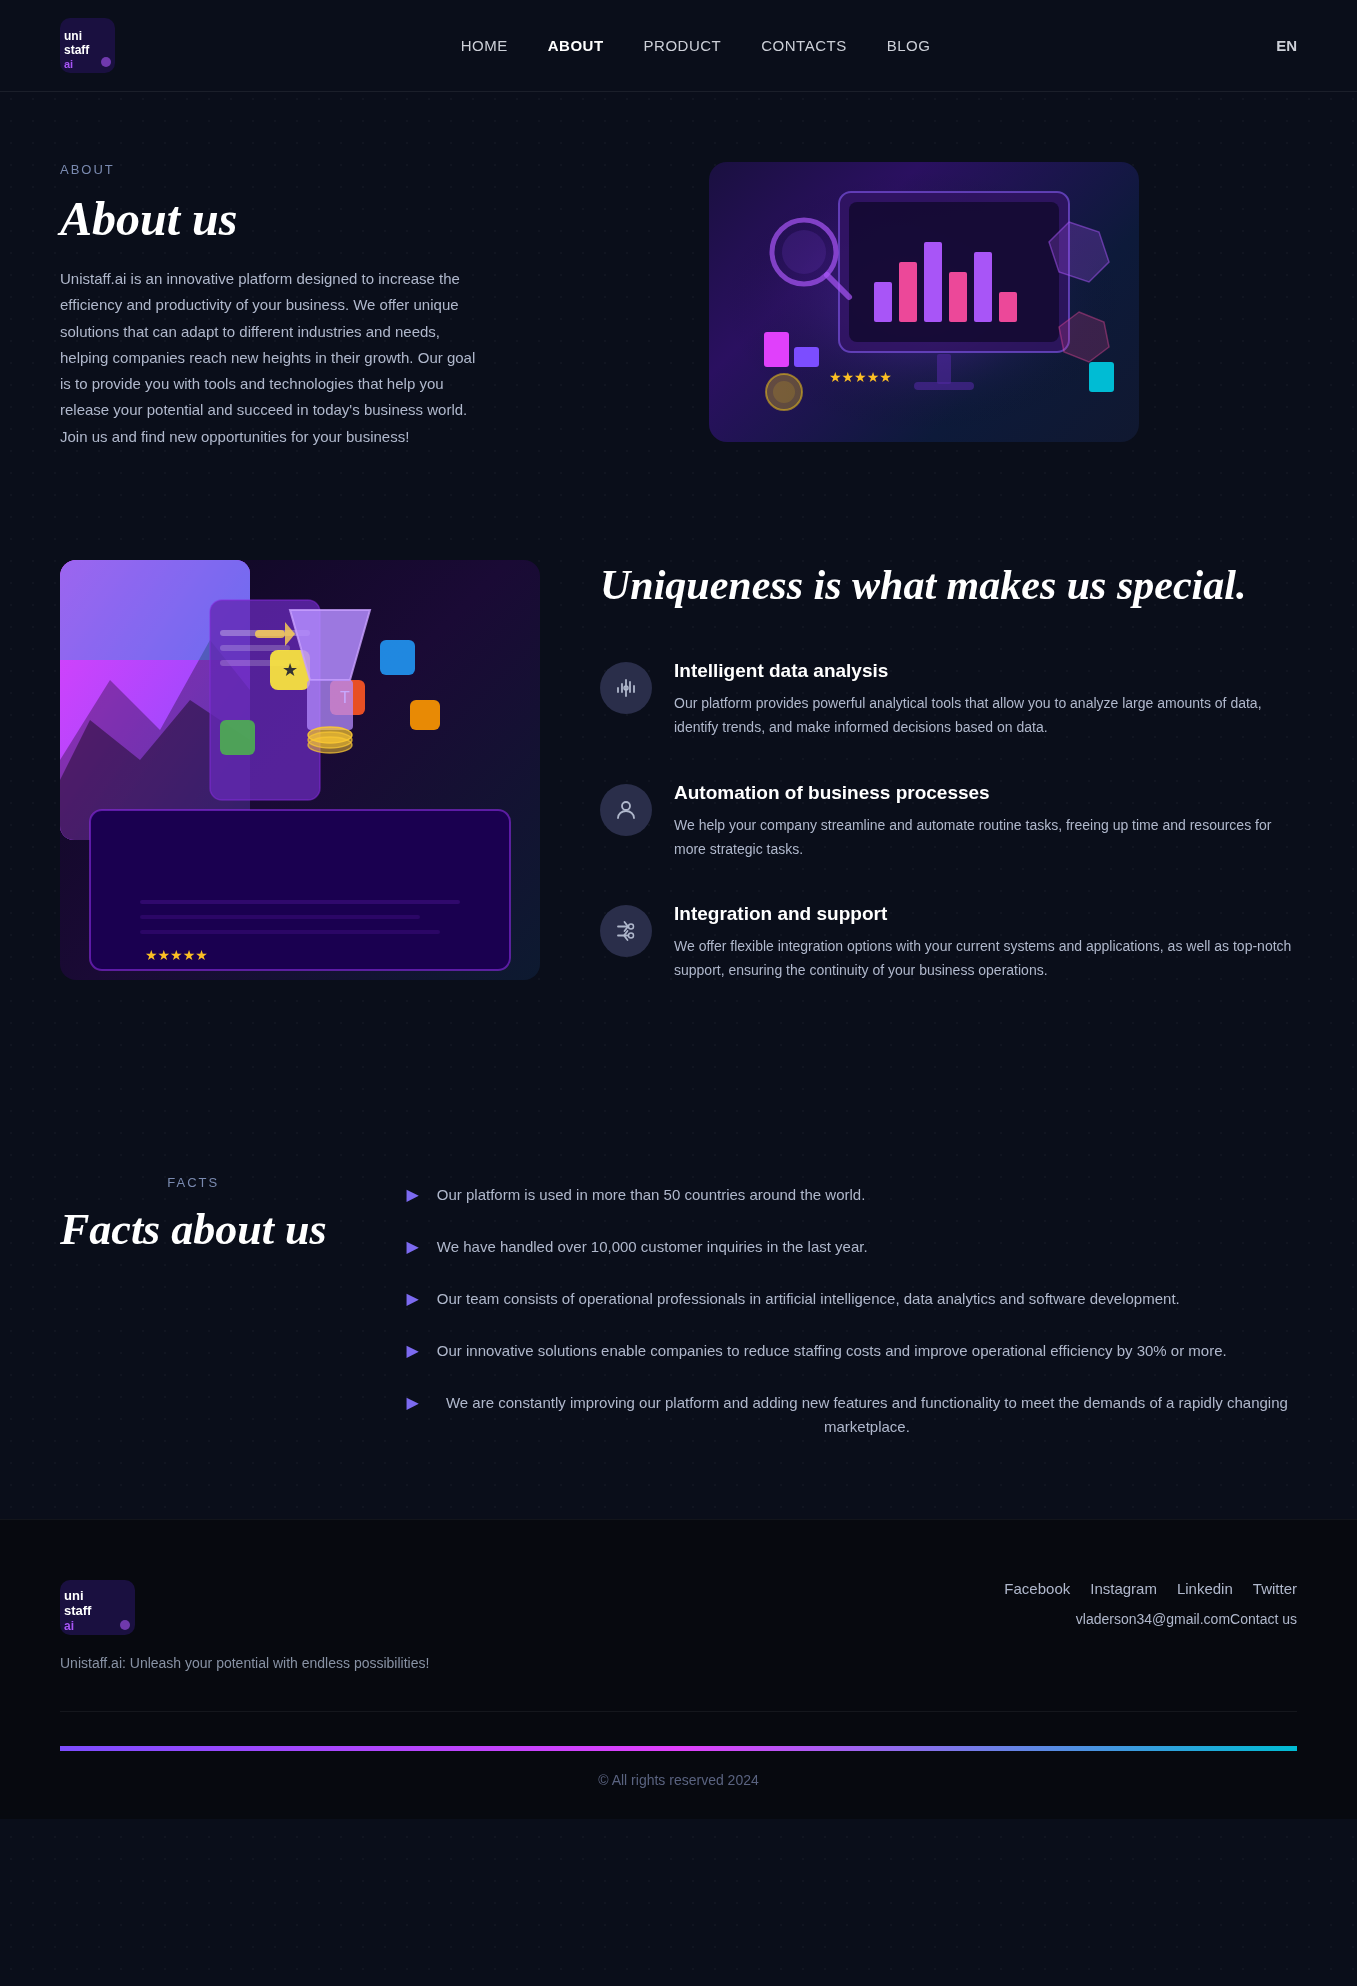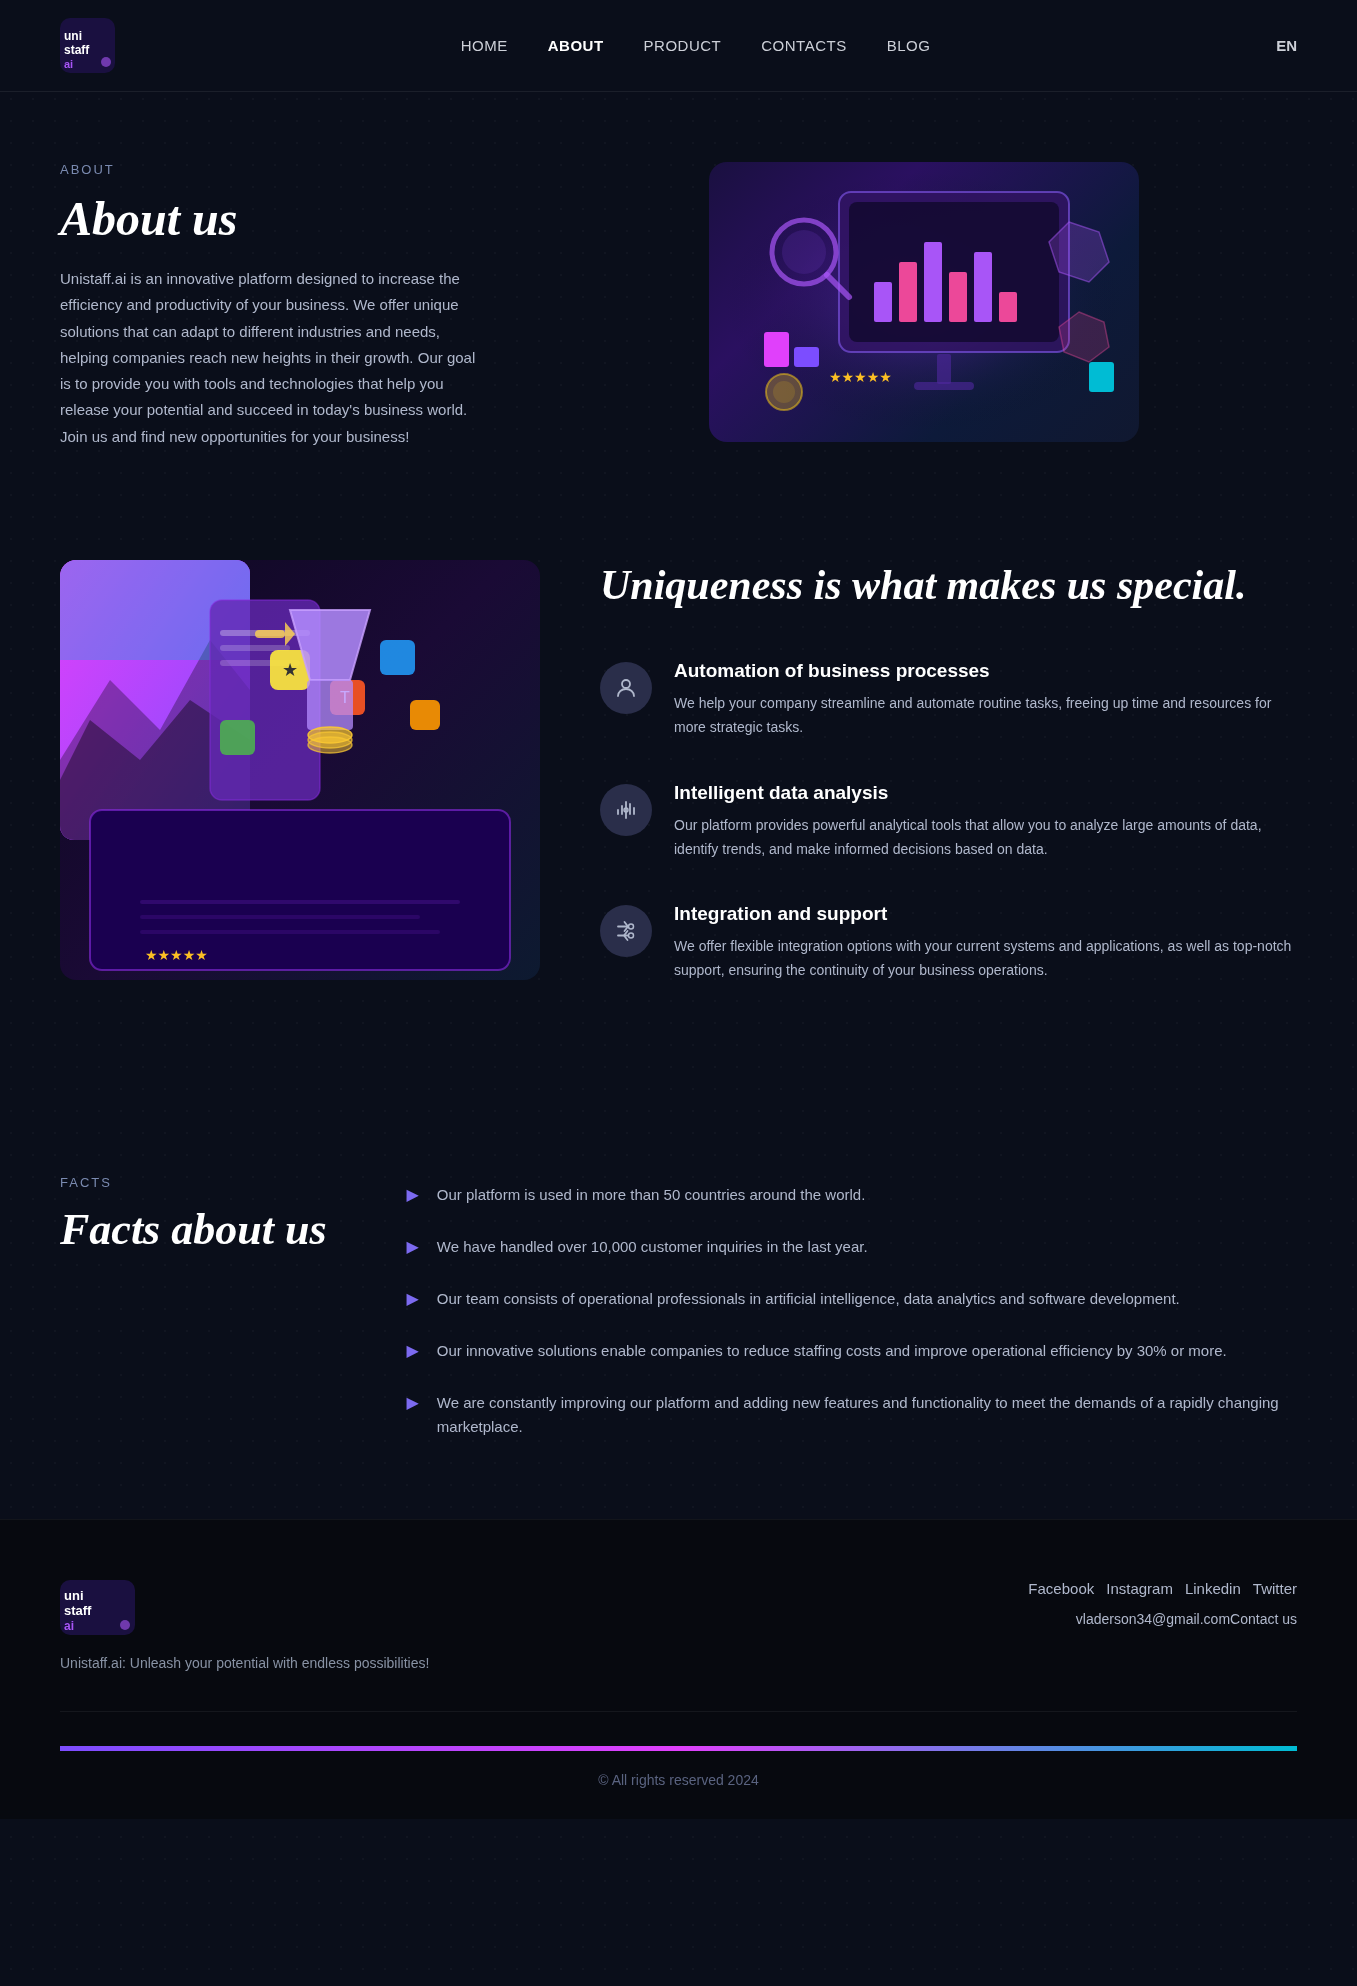--- a/index.html
+++ b/index.html
@@ -161,20 +161,21 @@
       color: #b0b8cc;
       font-size: 14px;
       line-height: 1.7;
     }
 
     
     .facts-section {
       padding: 70px 60px 80px 60px;
       display: flex;
       gap: 80px;
+      text-align: center;
     }
     .facts-left {
       max-width: 300px;
     }
     .facts-title {
       font-size: 44px;
       font-weight: 900;
       color: #ffffff;
       font-style: italic;
       font-family: Georgia, serif;
@@ -225,21 +226,21 @@
       font-size: 14px;
     }
     .footer-right {
       display: flex;
       flex-direction: column;
       align-items: flex-end;
       gap: 14px;
     }
     .footer-links {
       display: flex;
-      gap: 12px;
+      gap: 20px;
     }
     .footer-link {
       color: #b0b8cc;
       text-decoration: none;
       font-size: 15px;
     }
     .footer-contact-links {
       display: flex;
     }
     .footer-contact-link {
@@ -412,40 +413,40 @@
       <rect x="80" y="355" width="280" height="4" rx="2" fill="rgba(138,43,226,0.15)"></rect>
       <rect x="80" y="370" width="300" height="4" rx="2" fill="rgba(138,43,226,0.15)"></rect>
     </svg>
   </div>
   <div class="uniqueness-text">
     <h2 class="uniqueness-title">Uniqueness is what makes us special.</h2>
 
     <div class="feature-item">
       <div class="feature-icon">
         <svg width="24" height="24" viewBox="0 0 24 24" fill="none">
+          <path d="M12 4v16M8 8v8M4 12v4M16 6v10M20 10v6" stroke="#b0b8cc" stroke-width="1.8" stroke-linecap="round"></path>
+          <circle cx="12" cy="12" r="2" stroke="#b0b8cc" stroke-width="1.5"></circle>
+        </svg>
+      </div>
+      <div class="feature-content">
+        <div class="feature-title">Intelligent data analysis</div>
+        <div class="feature-desc">Our platform provides powerful analytical tools that allow you to analyze large amounts of data, identify trends, and make informed decisions based on data.</div>
+      </div>
+    </div>
+
+    <div class="feature-item">
+      <div class="feature-icon">
+        <svg width="24" height="24" viewBox="0 0 24 24" fill="none">
           <circle cx="12" cy="8" r="4" stroke="#b0b8cc" stroke-width="1.8"></circle>
           <path d="M4 20c0-4 3.6-7 8-7s8 3 8 7" stroke="#b0b8cc" stroke-width="1.8" stroke-linecap="round"></path>
         </svg>
       </div>
       <div class="feature-content">
         <div class="feature-title">Automation of business processes</div>
         <div class="feature-desc">We help your company streamline and automate routine tasks, freeing up time and resources for more strategic tasks.</div>
-      </div>
-    </div>
-
-    <div class="feature-item">
-      <div class="feature-icon">
-        <svg width="24" height="24" viewBox="0 0 24 24" fill="none">
-          <path d="M12 4v16M8 8v8M4 12v4M16 6v10M20 10v6" stroke="#b0b8cc" stroke-width="1.8" stroke-linecap="round"></path>
-          <circle cx="12" cy="12" r="2" stroke="#b0b8cc" stroke-width="1.5"></circle>
-        </svg>
-      </div>
-      <div class="feature-content">
-        <div class="feature-title">Intelligent data analysis</div>
-        <div class="feature-desc">Our platform provides powerful analytical tools that allow you to analyze large amounts of data, identify trends, and make informed decisions based on data.</div>
       </div>
     </div>
 
     <div class="feature-item">
       <div class="feature-icon">
         <svg width="24" height="24" viewBox="0 0 24 24" fill="none">
           <path d="M10.5 3L14 7.5 10.5 12" stroke="#b0b8cc" stroke-width="1.8" stroke-linecap="round" stroke-linejoin="round"></path>
           <path d="M13.5 21L10 16.5 13.5 12" stroke="#b0b8cc" stroke-width="1.8" stroke-linecap="round" stroke-linejoin="round"></path>
           <path d="M4 7.5h10M4 16.5h10" stroke="#b0b8cc" stroke-width="1.8" stroke-linecap="round"></path>
           <circle cx="17" cy="7.5" r="2.5" stroke="#b0b8cc" stroke-width="1.5"></circle>

